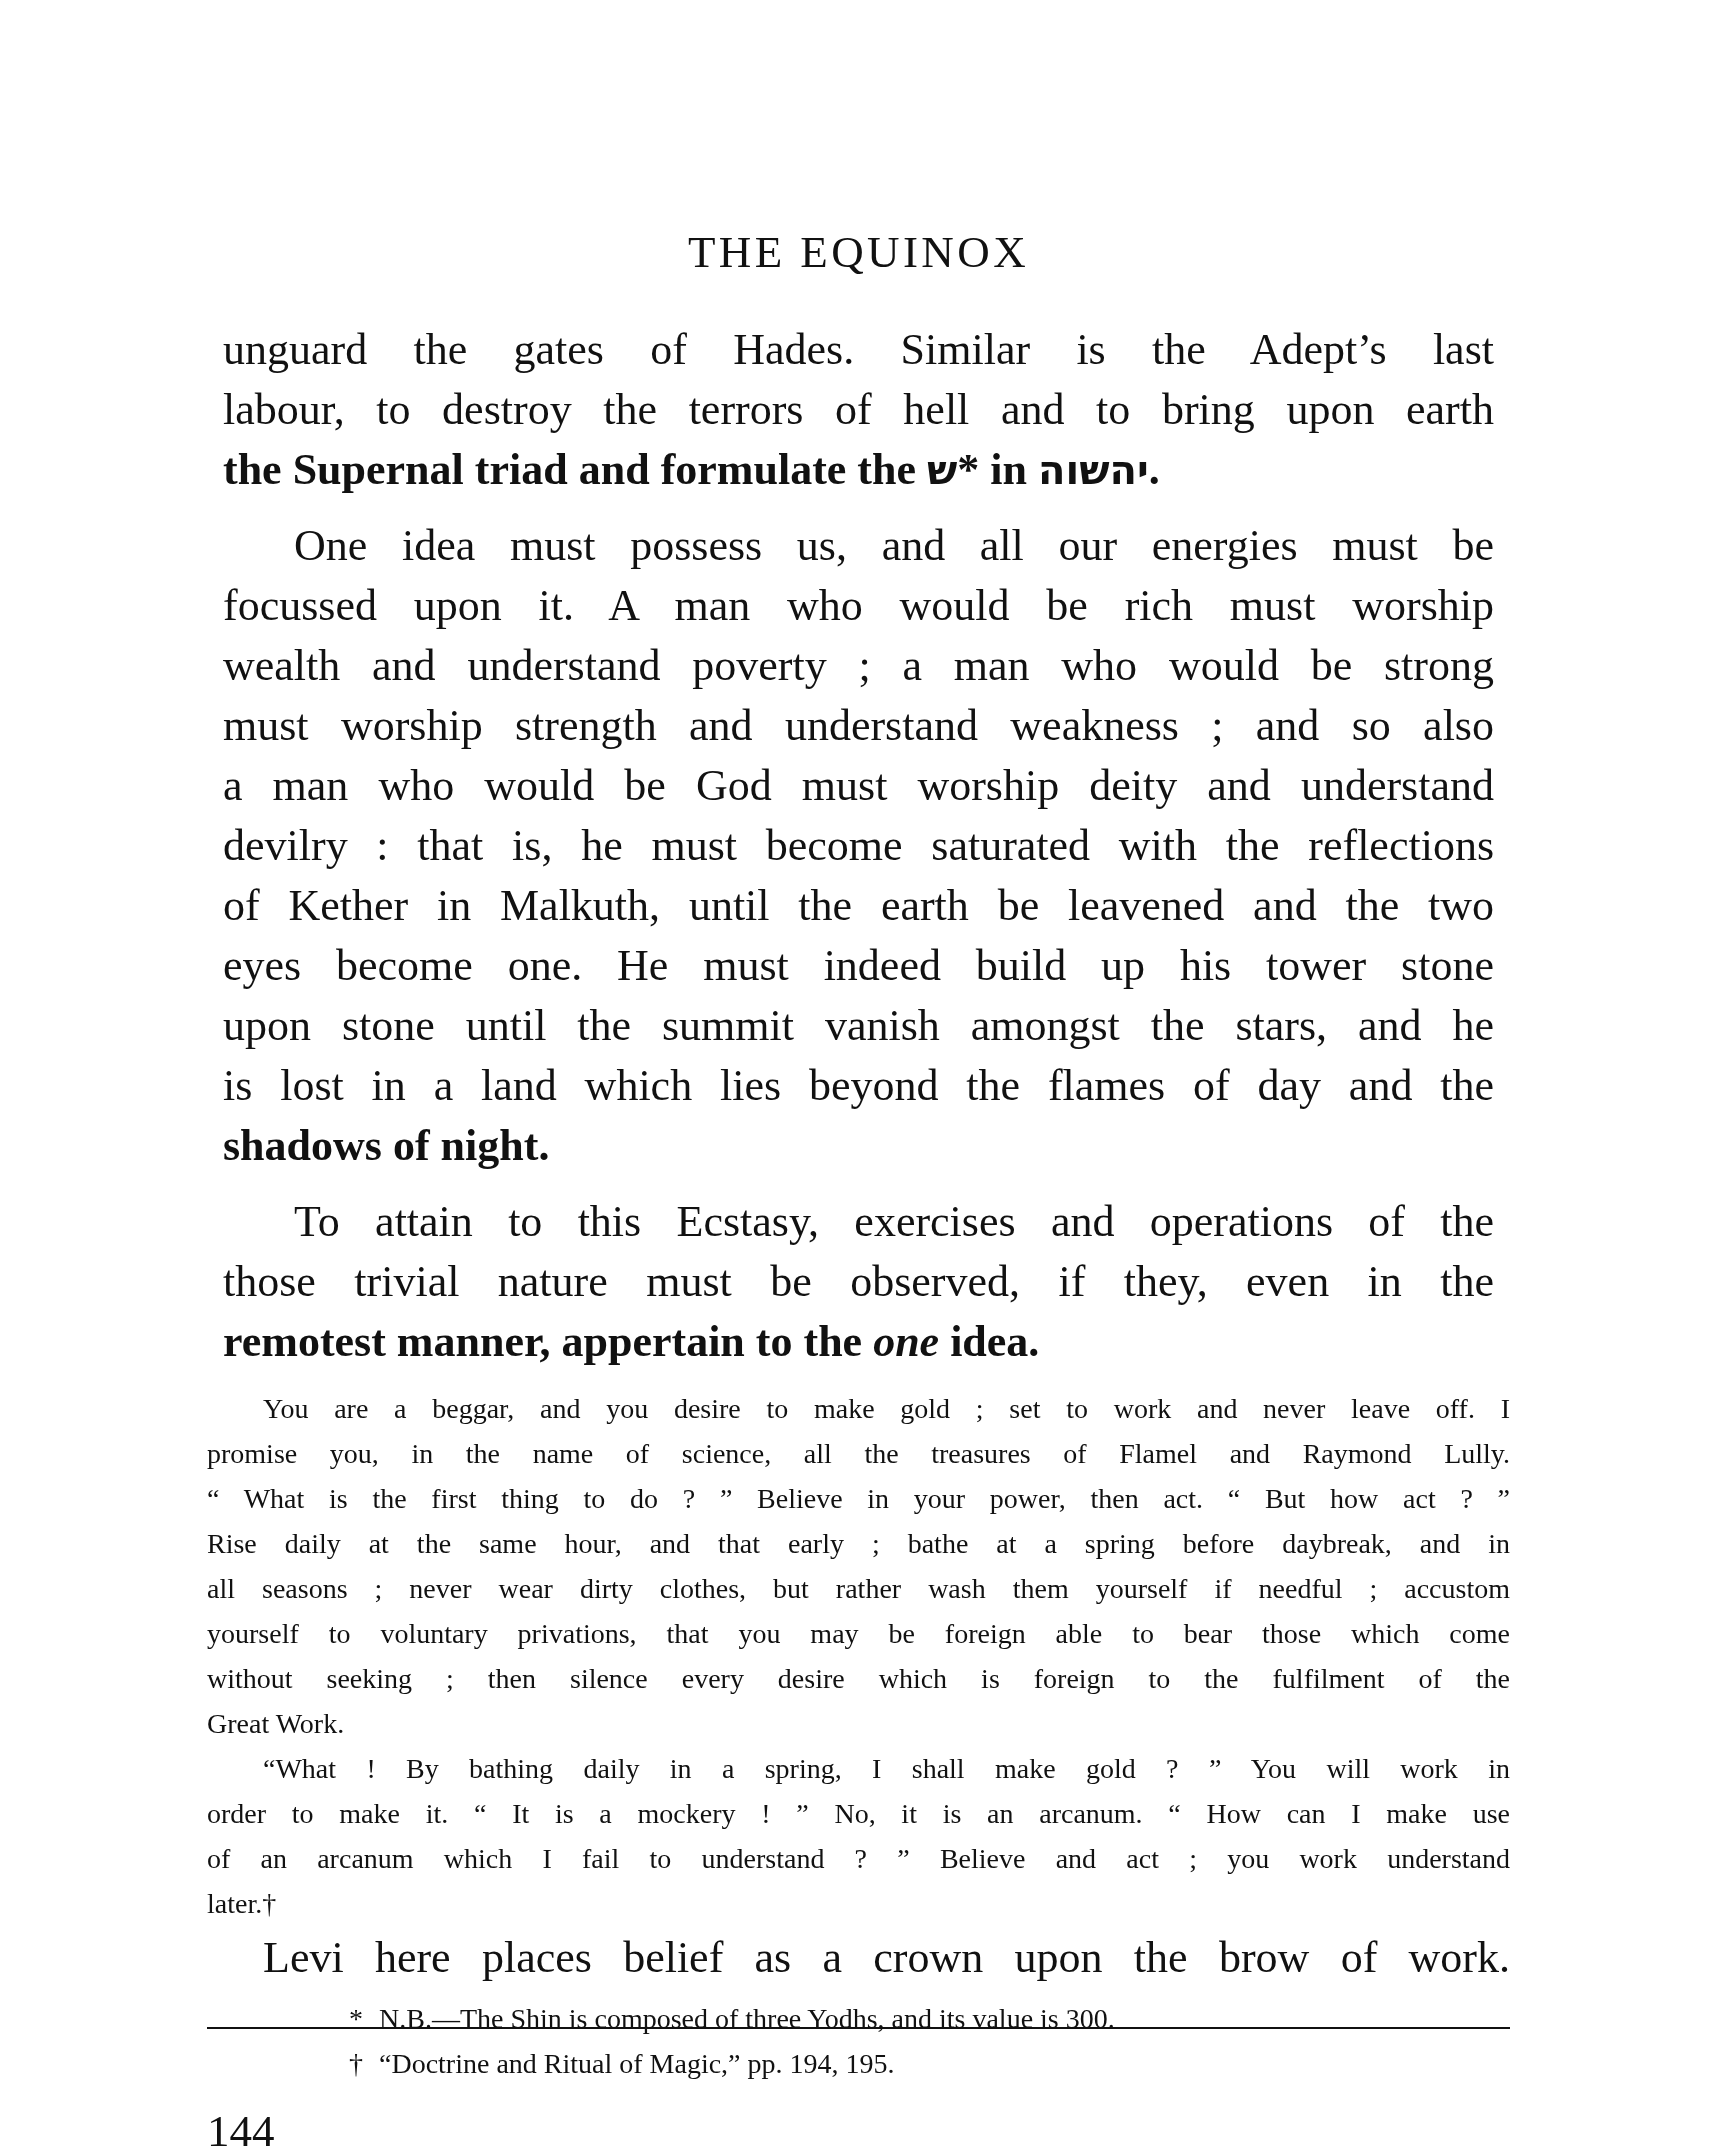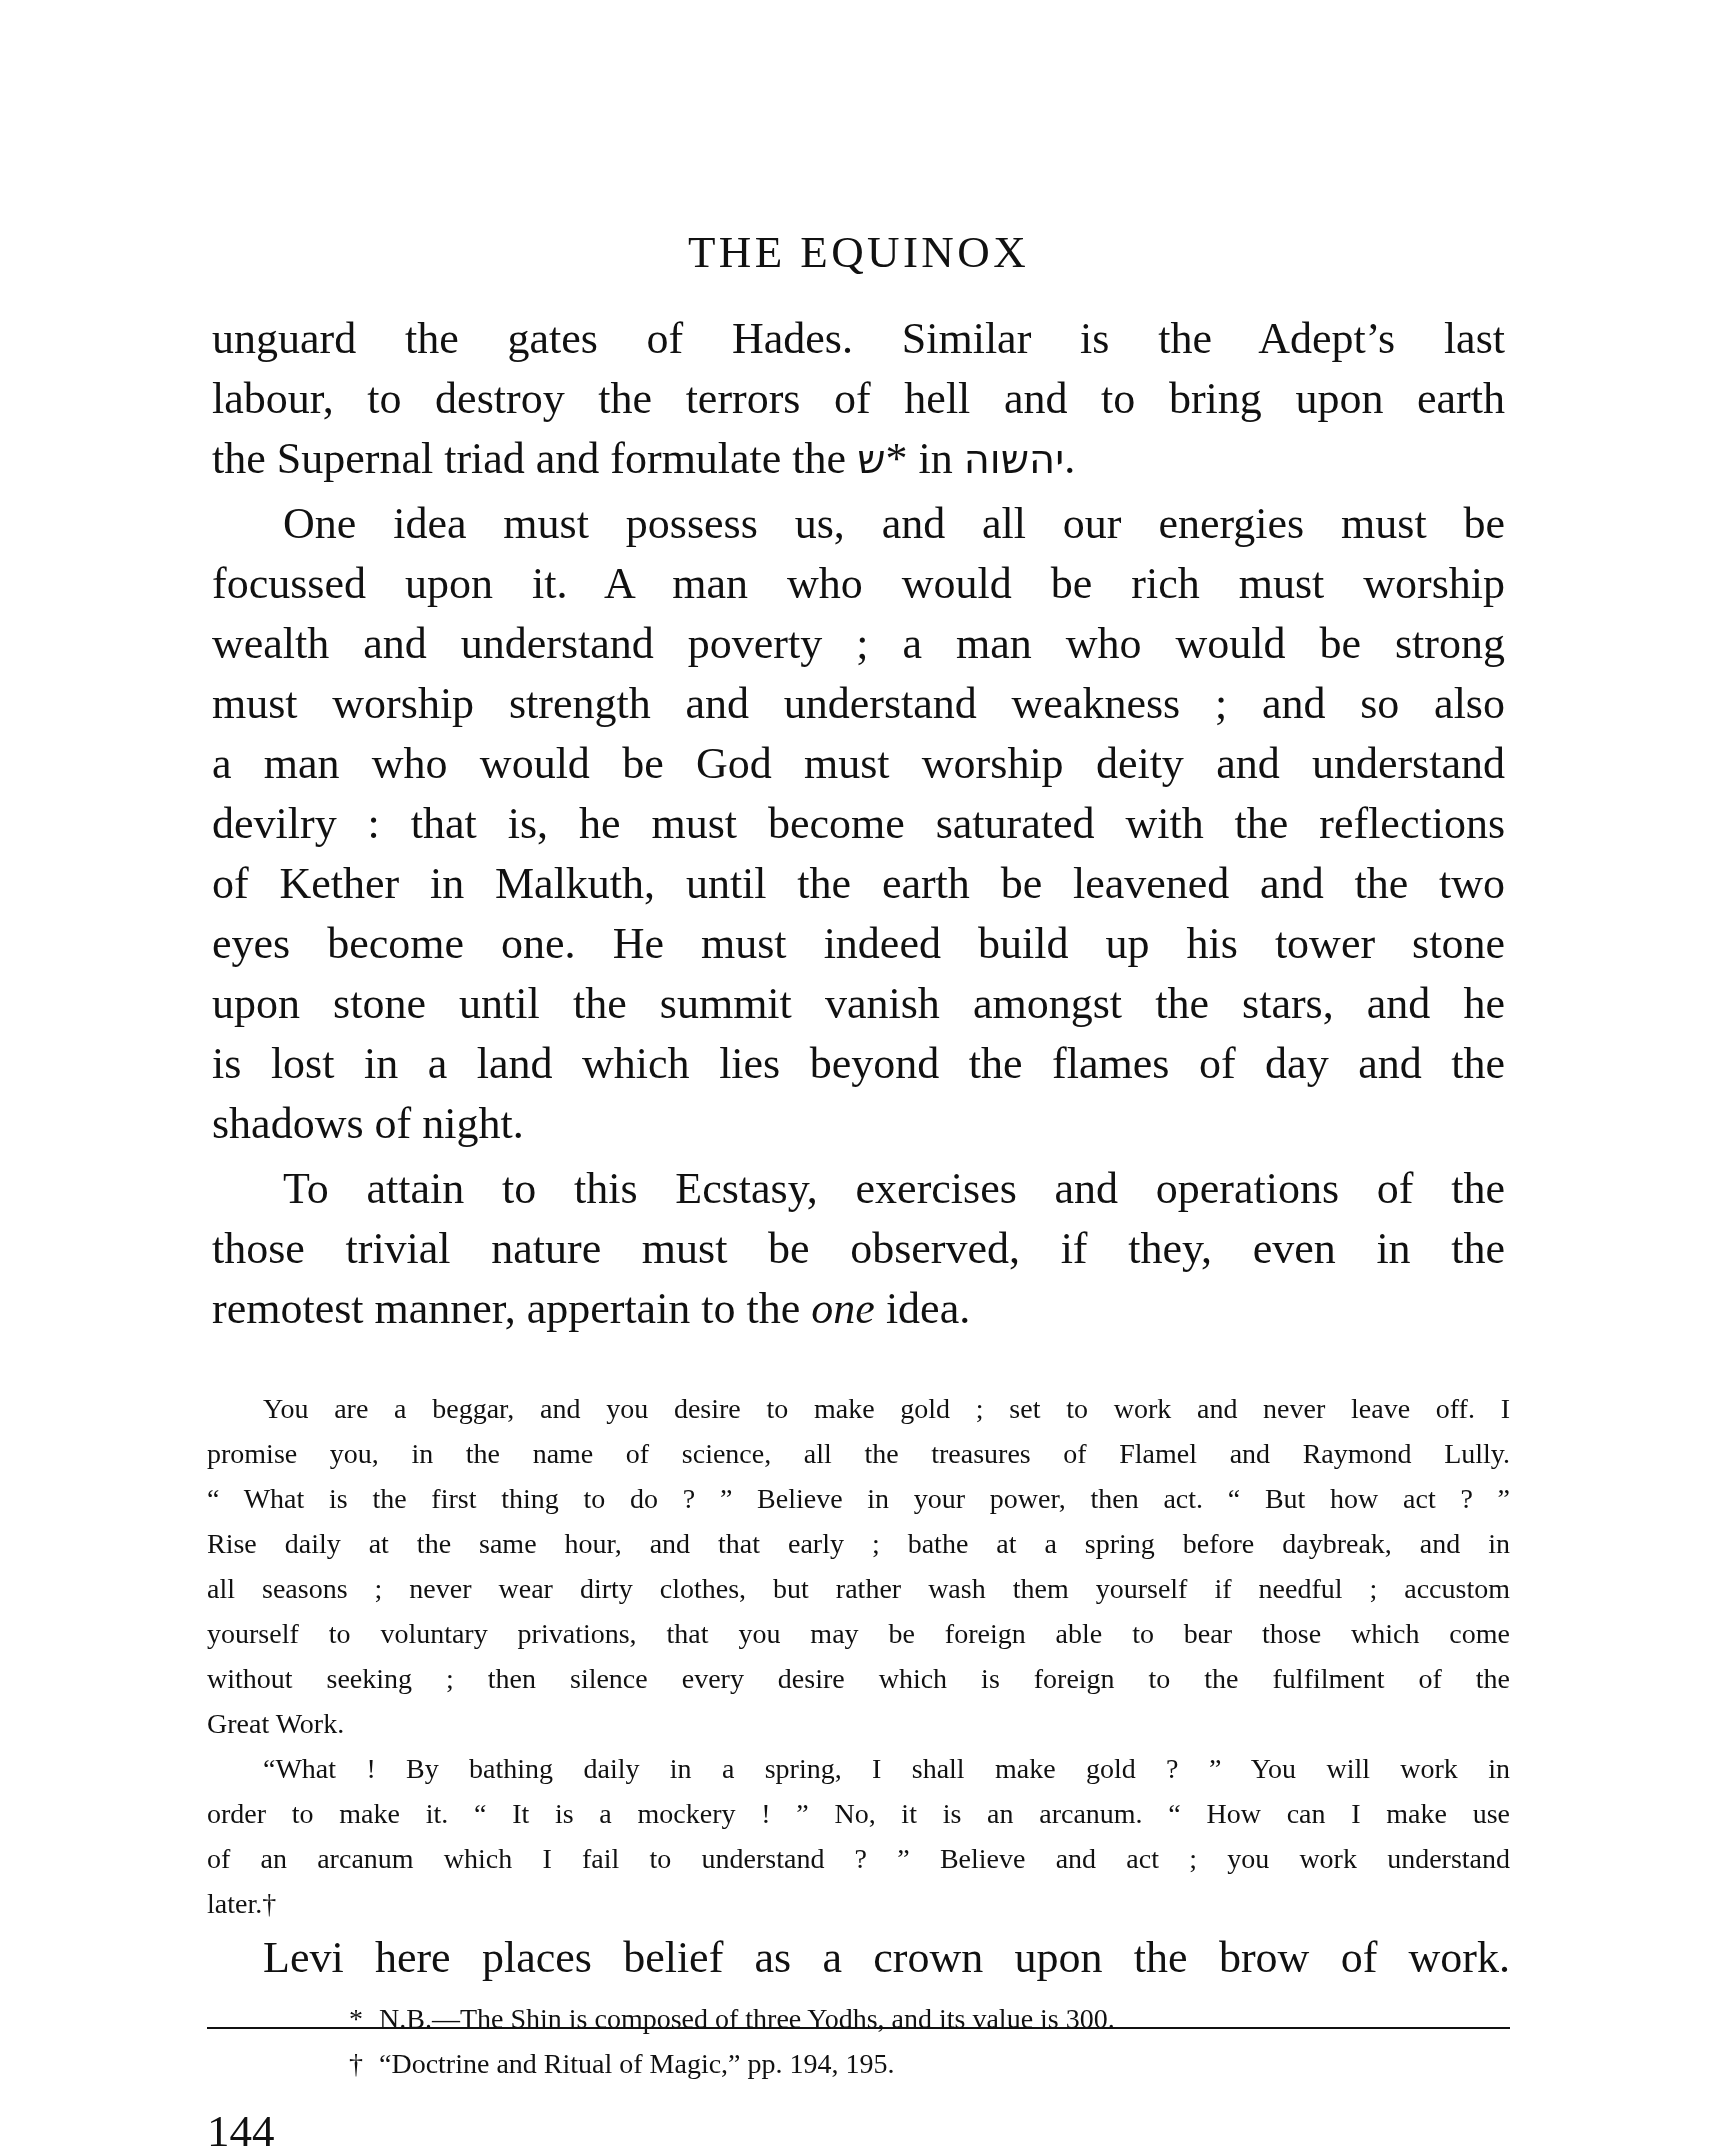--- a/index.html
+++ b/index.html
@@ -35,33 +35,34 @@
       position: absolute;
       left: 0;
       top: 304px;
       width: 1303px;
       font-size: 44px;
       line-height: 60px;
       text-align: justify;
       text-align-last: left;
     }
     .body-text p {
-      margin: 5px;
+      margin: 16px;
     }
     .body-text p.first {
       text-indent: 0;
     }
     .body-text .line {
       display: block;
       text-align: justify;
       text-align-last: justify;
       white-space: nowrap;
     }
     .body-text .line.last {
       text-align-last: left;
+      font-weight: bold;
     }
     .hebrew {
       font-family: "DejaVu Sans", sans-serif;
       font-size: 40px;
       direction: rtl;
       unicode-bidi: isolate;
     }
     em, .ital {
       font-style: italic;
     }

